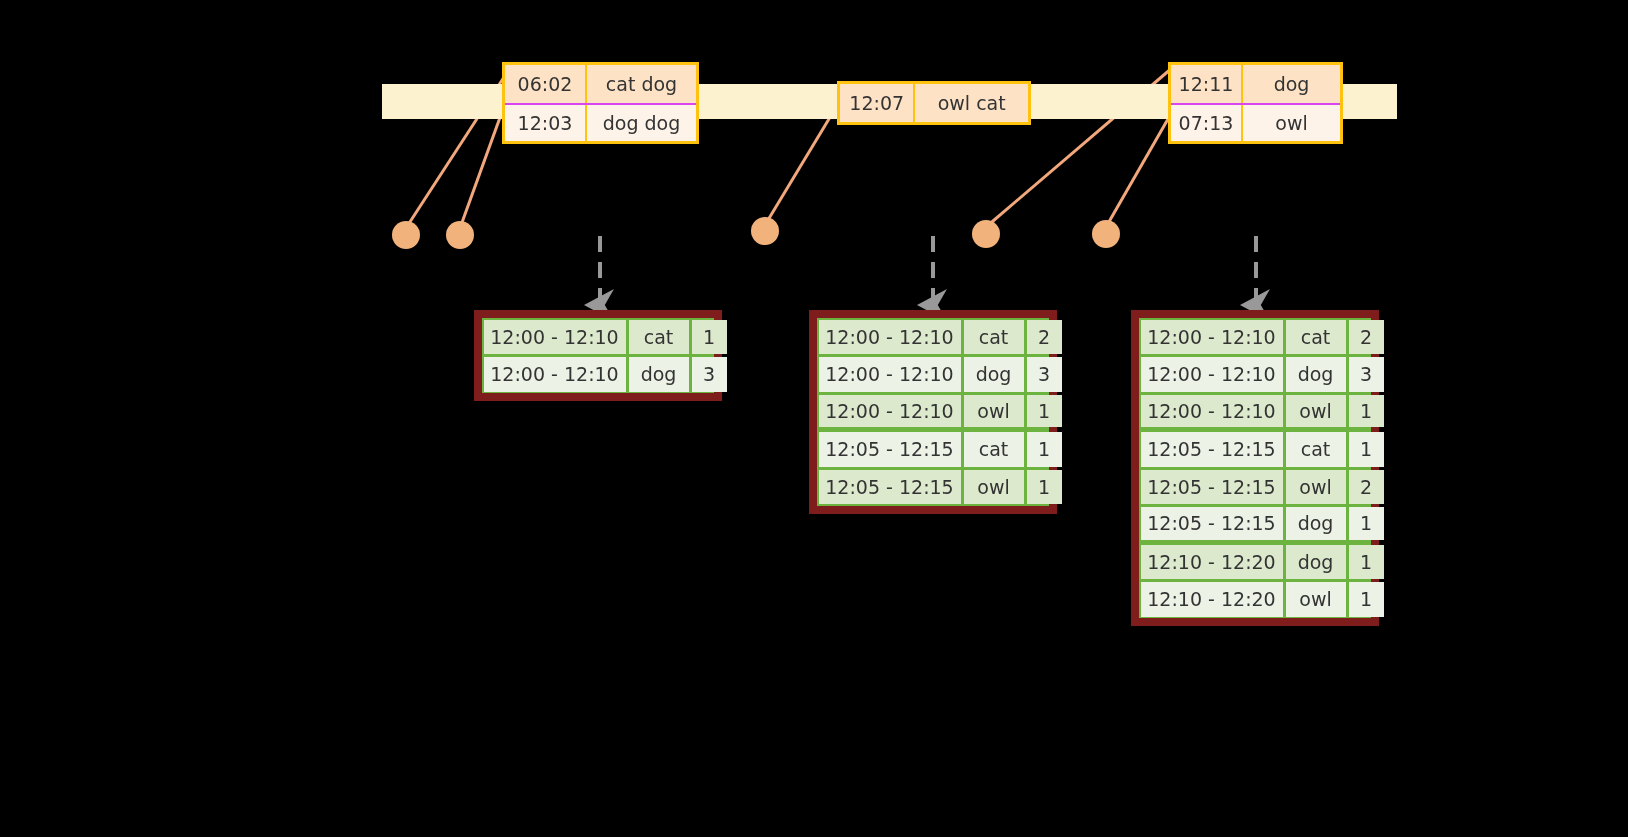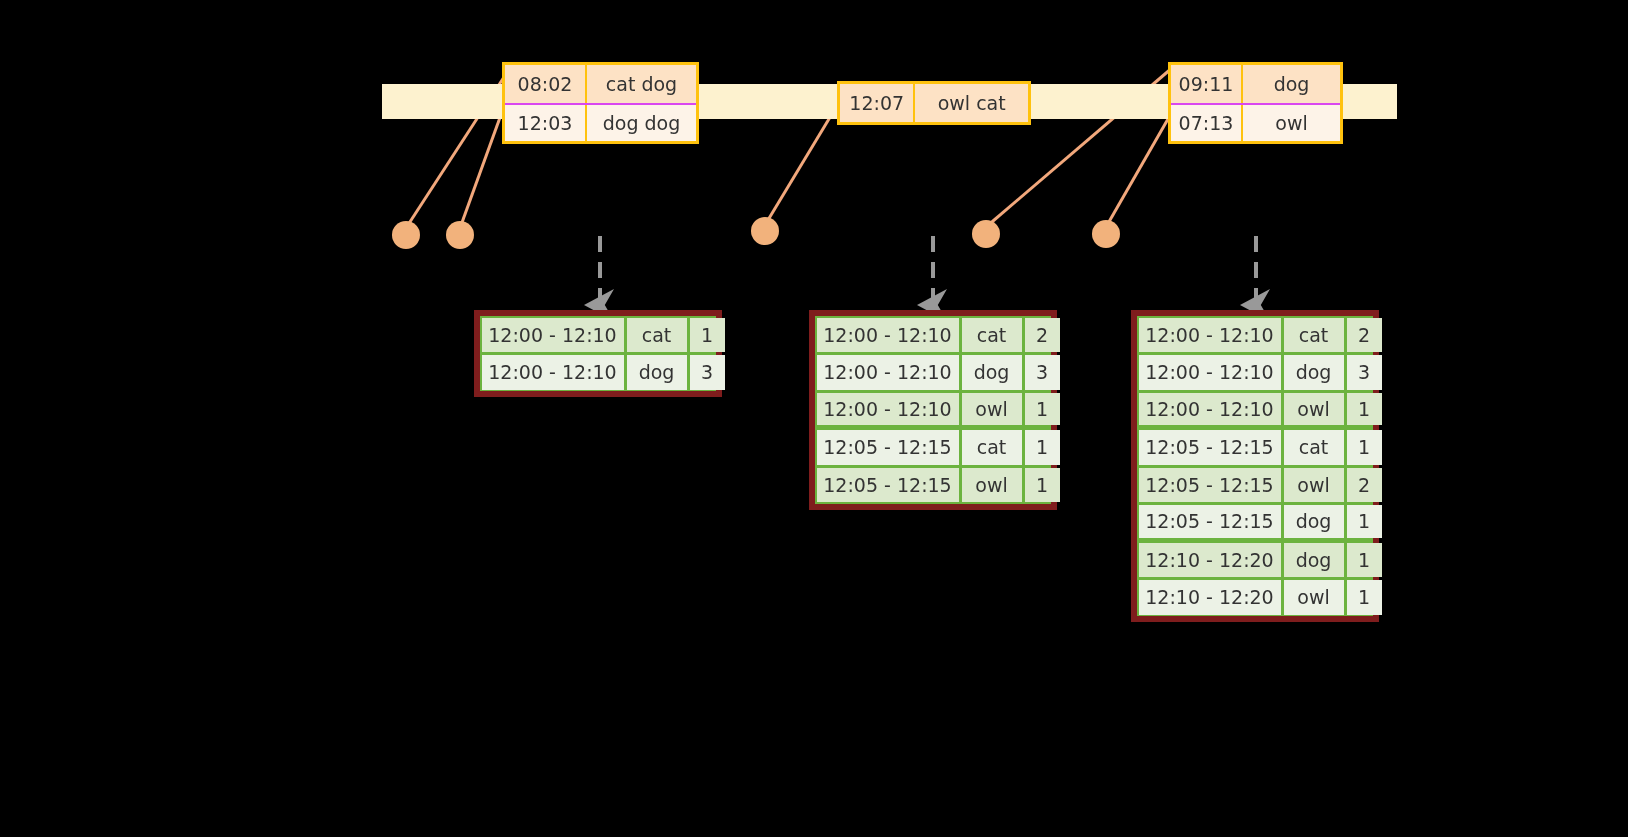--- a/index.html
+++ b/index.html
@@ -33,21 +33,21 @@
   #event-box-2 .ev-val{width:132px;}
   #event-box-3{left:1168px;top:62px;width:175px;}
   #event-box-3 .ev-time{width:72px;}
   #event-box-3 .ev-val{width:97px;}
 
   
   .dot{position:absolute;width:28px;height:28px;border-radius:50%;
       background:#f2b27c;}
 
   
-  .result-table{position:absolute;border:6px solid #7f1d1d;box-sizing:border-box;
+  .result-table{position:absolute;border:8px solid #7f1d1d;box-sizing:border-box;
       background:#6cb33f;}
   .rt-row{display:flex;height:37.5px;box-sizing:border-box;}
   .rt-row.dark .rt-cell{background:#dce9cd;}
   .rt-row.light .rt-cell{background:#ecf2e6;}
   .rt-cell{display:flex;align-items:center;justify-content:center;color:#333;
       font-size:19px;box-sizing:border-box;margin:1.5px;}
   .rt-win{flex:0 0 auto;}
   .rt-key{flex:0 0 auto;}
   .rt-cnt{flex:0 0 auto;}
   .rt-row.group-end{border-bottom:2.5px solid #6cb33f;}
@@ -92,37 +92,37 @@
       </g>
   </svg>
 
   <div class="timeline-bar"></div>
   <svg class="timeline-head" width="90" height="80" viewBox="0 0 90 80" xmlns="http://www.w3.org/2000/svg">
     <path d="M0,22 L38,22 L38,2 L88,40 L38,78 L38,58 L0,58 Z" fill="#fdf2cf"></path>
   </svg>
 
   <div class="event-box" id="event-box-1">
       <div class="event-row dark">
-        <div class="ev-time">08:02</div>
+        <div class="ev-time">06:02</div>
         <div class="ev-val">cat dog</div>
       </div>
       <div class="event-row light">
         <div class="ev-time">12:03</div>
         <div class="ev-val">dog dog</div>
       </div>
     </div>
   <div class="event-box" id="event-box-2">
       <div class="event-row dark">
         <div class="ev-time">12:07</div>
         <div class="ev-val">owl cat</div>
       </div>
     </div>
   <div class="event-box" id="event-box-3">
       <div class="event-row dark">
-        <div class="ev-time">09:11</div>
+        <div class="ev-time">12:11</div>
         <div class="ev-val">dog</div>
       </div>
       <div class="event-row light">
         <div class="ev-time">07:13</div>
         <div class="ev-val">owl</div>
       </div>
     </div>
 
   <div id="dots">
       <div class="dot" style="left: 392px; top: 221px;"></div>

